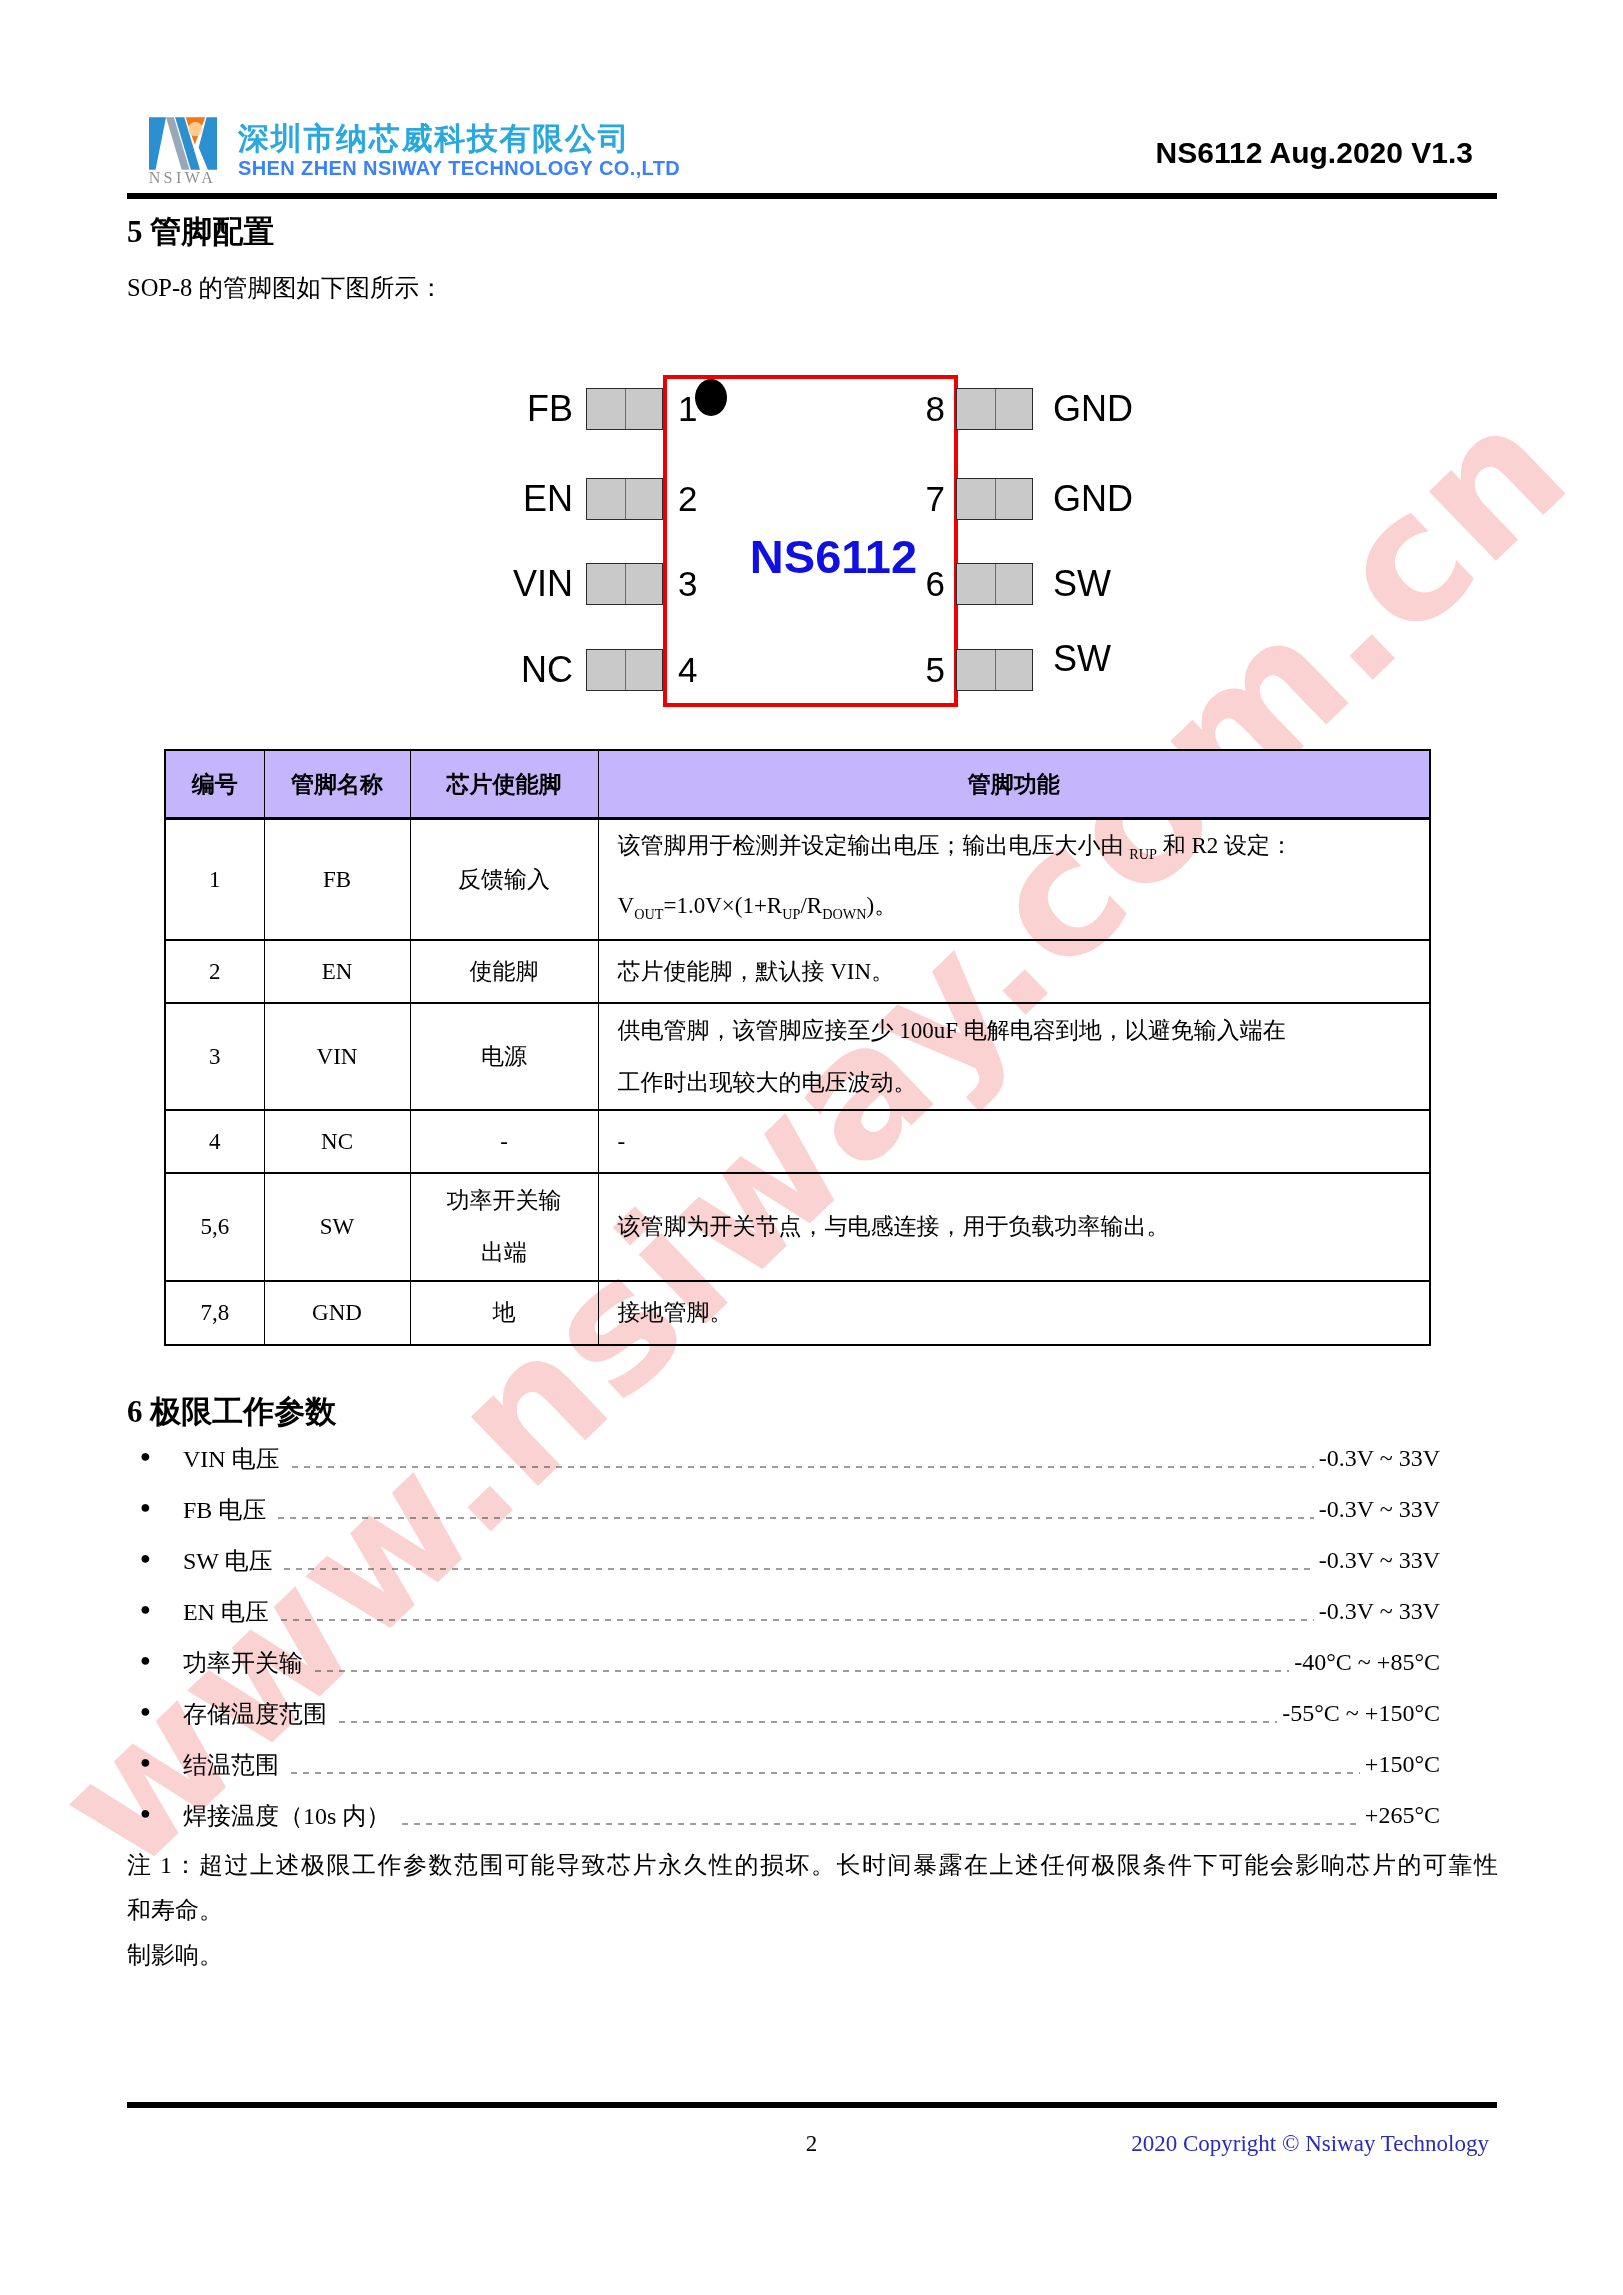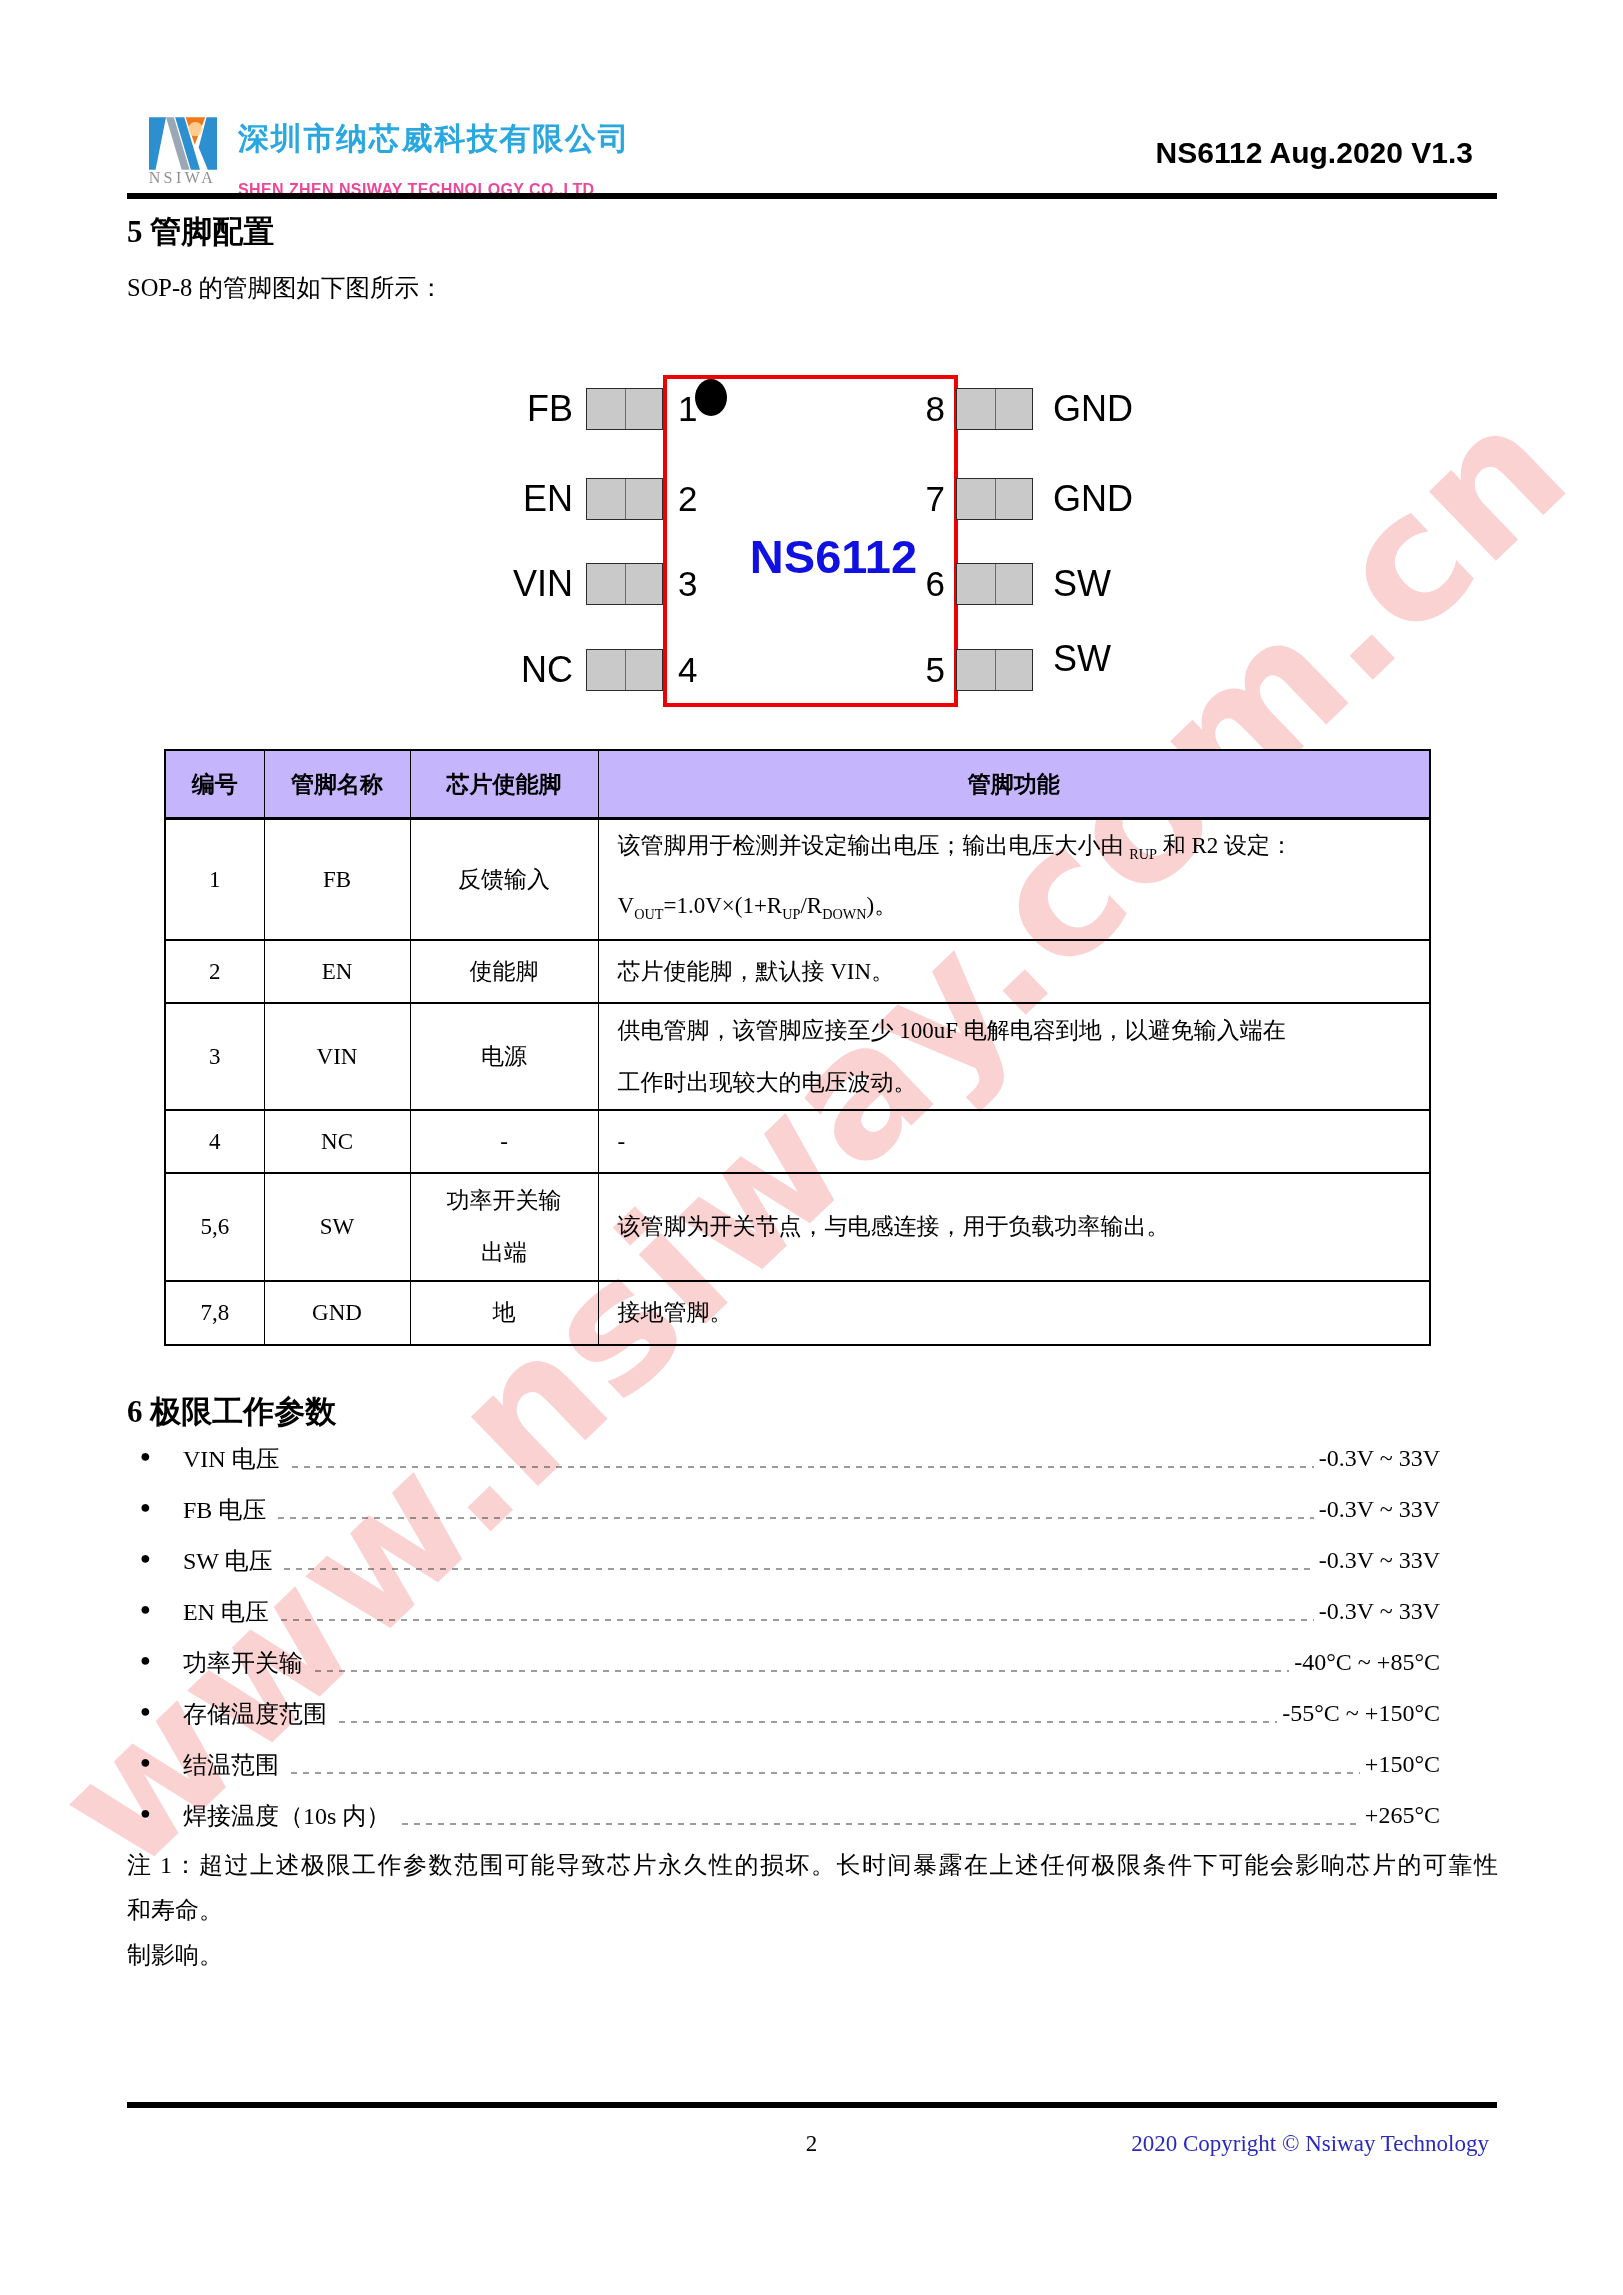--- a/index.html
+++ b/index.html
@@ -13,21 +13,21 @@
     font-family:"DejaVu Sans",sans-serif;font-weight:bold;font-size:176px;
     color:#FBD2D2;text-align:center;white-space:nowrap;z-index:0;letter-spacing:1.7px;}
 
   
   .logo-svg{left:149px;top:113px;width:68px;height:61px;}
   .logo-text{left:140px;top:169px;width:85px;text-align:center;font-size:16px;
     color:#8f8f8f;letter-spacing:3.4px;font-family:"Liberation Serif",serif;}
   .company-cn{left:238px;top:118px;font-family:"Liberation Sans",sans-serif;
     font-weight:bold;font-size:31px;color:#29A7DF;letter-spacing:1.7px;}
   .company-en{left:238px;top:157px;font-family:"Liberation Sans",sans-serif;
-    font-weight:bold;font-size:16px;color:#ec4899;letter-spacing:0.4px;margin-top:24px;}
+    font-weight:bold;font-size:20px;color:#3b82f6;letter-spacing:0.4px;}
   .doc-ref{right:150px;top:136px;font-family:"Liberation Sans",sans-serif;
     font-weight:bold;font-size:30px;color:#000;}
   .rule-top{left:127px;top:193px;width:1370px;height:6px;background:#000;}
 
   .s5-title{left:127px;top:211px;font-size:31px;font-weight:bold;}
   .s5-intro{left:127px;top:271px;font-size:24.5px;}
 
   
   .chip{left:663px;top:375px;width:295px;height:332px;border:4.2px solid #EE0000;
     box-sizing:border-box;background:#fff;}

